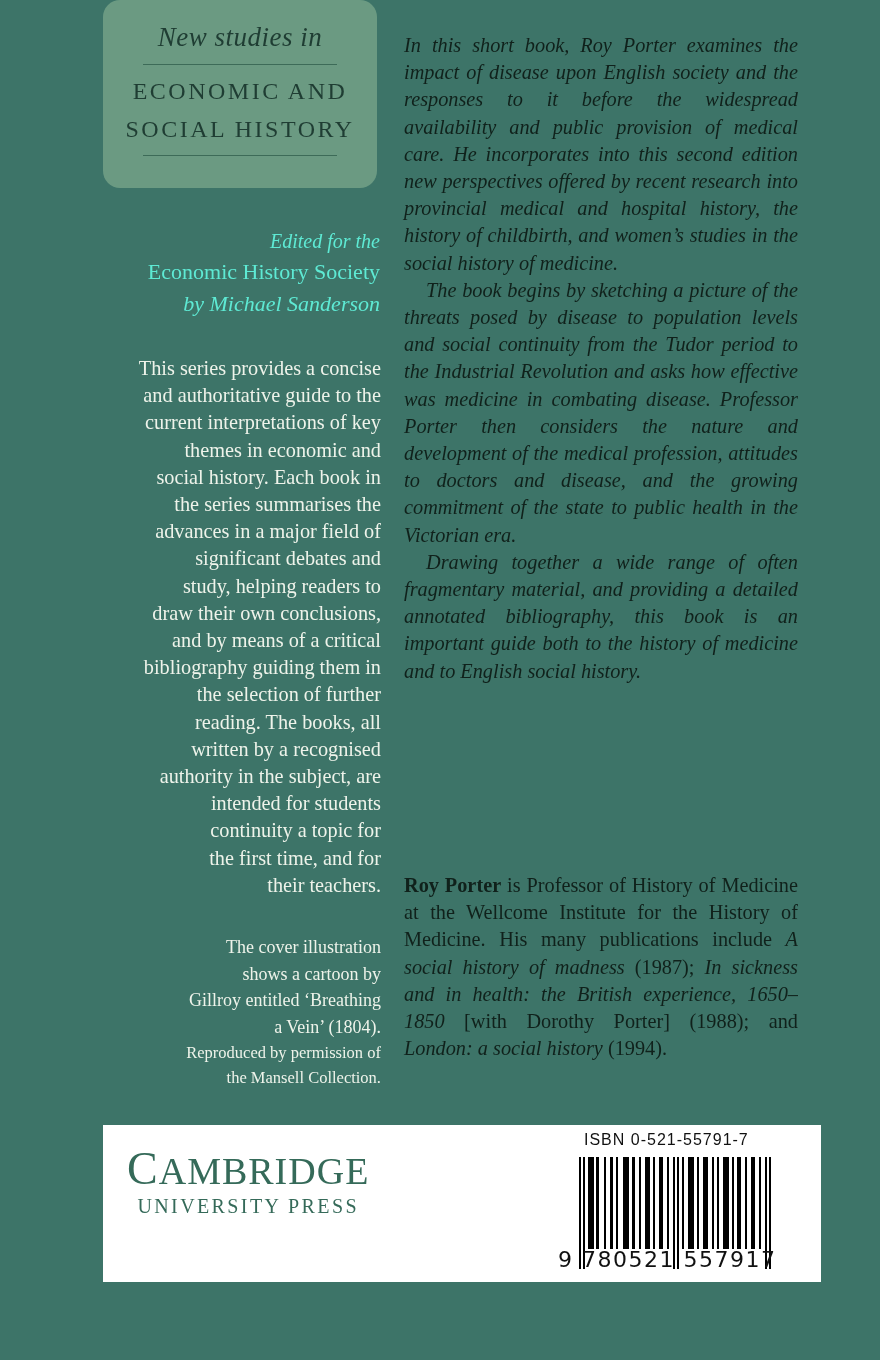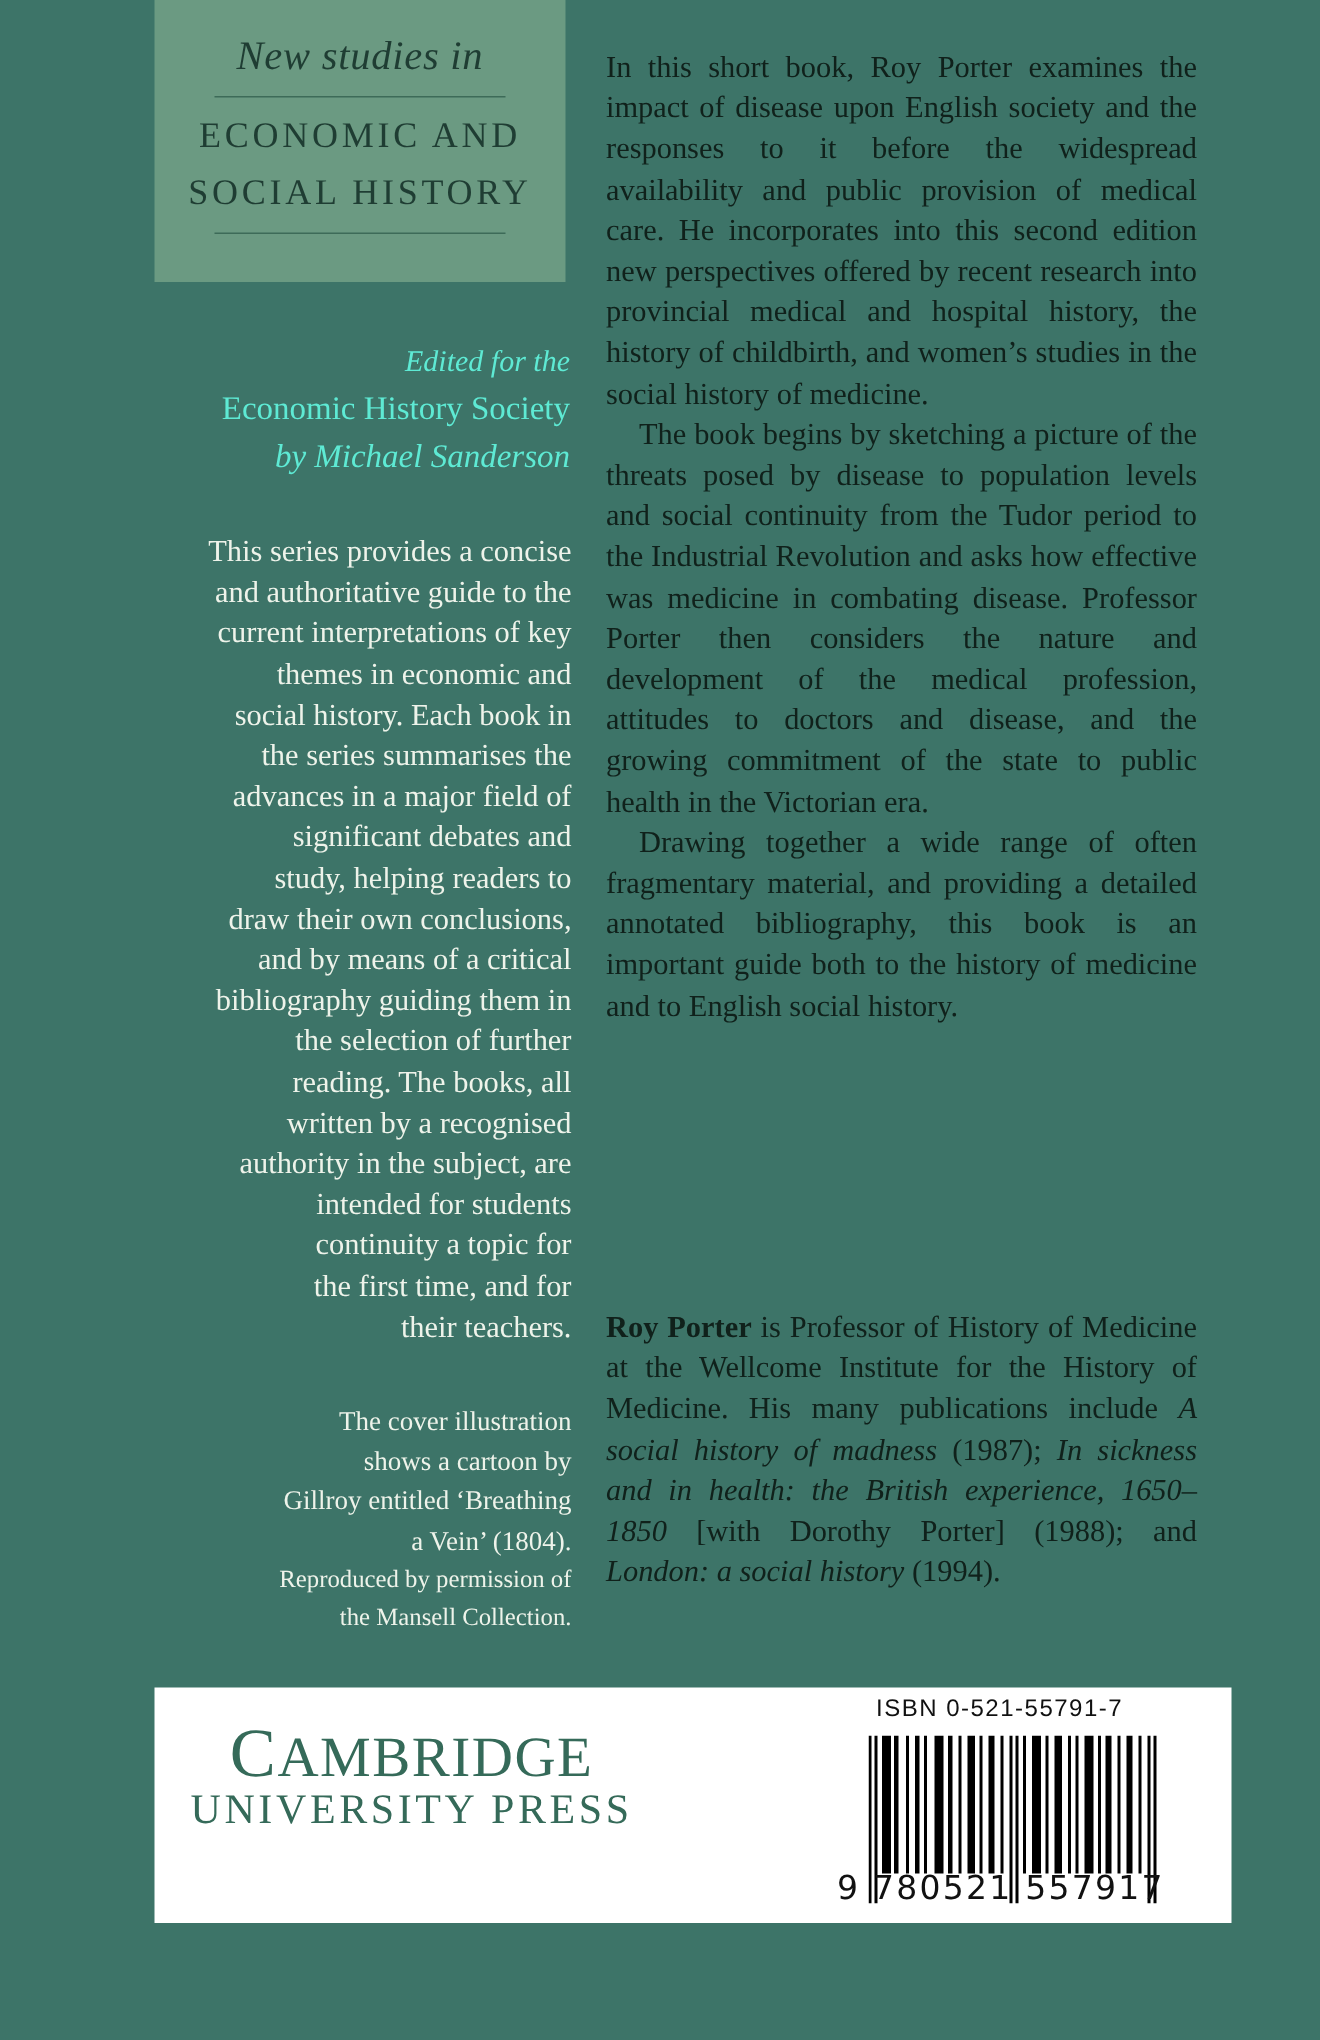--- a/index.html
+++ b/index.html
@@ -2,43 +2,43 @@
 <html><head>
 <meta charset="utf-8">
 <style>
   html, body { margin:0; padding:0; }
   body {
     width:880px; height:1360px; background:#3d7468; position:relative; overflow:hidden;
     font-family:"Liberation Serif","DejaVu Serif",serif;
   }
   .series-box {
     position:absolute; left:103px; top:0; width:274px; height:188px; background:#6b9a82;
-    color:#1f3d33; text-align:center;
+    color:#1f3d33; text-align:center;border-radius:17px;
   }
   .series-box .italic { font-style:italic; font-size:27px; position:absolute; top:22px; left:0; right:0; letter-spacing:0.5px; }
   .series-box .rule { position:absolute; left:40px; right:40px; height:1px; background:#3d6b58; }
   .series-box .caps { position:absolute; left:0; right:0; font-size:24px; letter-spacing:2.5px; }
   .editor { position:absolute; right:500px; top:226px; text-align:right; color:#5eead4; width:300px; }
   .editor .l1 { font-style:italic; font-size:20px; line-height:30px; }
   .editor .l2 { font-size:22px; line-height:32px; }
   .editor .l3 { font-style:italic; font-size:22px; line-height:32px; }
   .series-desc { position:absolute; right:499px; top:355px; width:300px; text-align:right; color:#eef3ea; font-size:20.3px; line-height:27.2px; }
   .cover-note { position:absolute; right:499px; top:934px; width:260px; text-align:right; color:#eef3ea; font-size:18px; line-height:26.5px; }
   .cover-note .repro { font-size:16.5px; line-height:25px; }
-  .blurb { position:absolute; left:404px; top:32px; width:394px; color:#10211b; font-size:20.3px; line-height:27.2px; text-align:justify; }
+  .blurb { position:absolute; left:404px; top:32px; width:394px; color:#10211b; font-size:20.3px; line-height:27.2px; text-align:justify;font-style:italic; }
   .blurb p { margin:0; }
   .blurb p + p { text-indent:22px; margin-top:0; }
   .bio { position:absolute; left:404px; top:872px; width:394px; color:#10211b; font-size:20.3px; line-height:27.2px; text-align:justify; }
   .bio b { font-weight:bold; }
   .bio i { font-style:italic; }
   .footer-box { position:absolute; left:103px; top:1125px; width:718px; height:157px; background:#ffffff; }
   .publisher { position:absolute; left:24px; top:24px; color:#356a59; text-align:center; }
   .publisher .name { font-size:38px; letter-spacing:1px; line-height:40px; }
   .publisher .name .big { font-size:46px; }
-  .publisher .sub { font-size:28px; letter-spacing:2.4px; line-height:26px; margin-top:2px; }
+  .publisher .sub { font-size:20px; letter-spacing:2.4px; line-height:26px; margin-top:2px; }
   .isbn-label { position:absolute; left:481px; top:6px; font-family:Liberation Sans, sans-serif; font-size:16px; color:#111; letter-spacing:1px; }
   .barcode { position:absolute; left:476px; top:32px; width:200px; height:112px; }
   .barcode-digits { position:absolute; left:455px; top:122px; font-family:"DejaVu Sans","Liberation Sans",sans-serif; font-size:22px; color:#111; letter-spacing:1.5px; background:transparent; }
 </style>
 </head>
 <body>
 
 <div class="series-box">
   <div class="italic">New studies in</div>
   <div class="rule" style="top:64px"></div>

